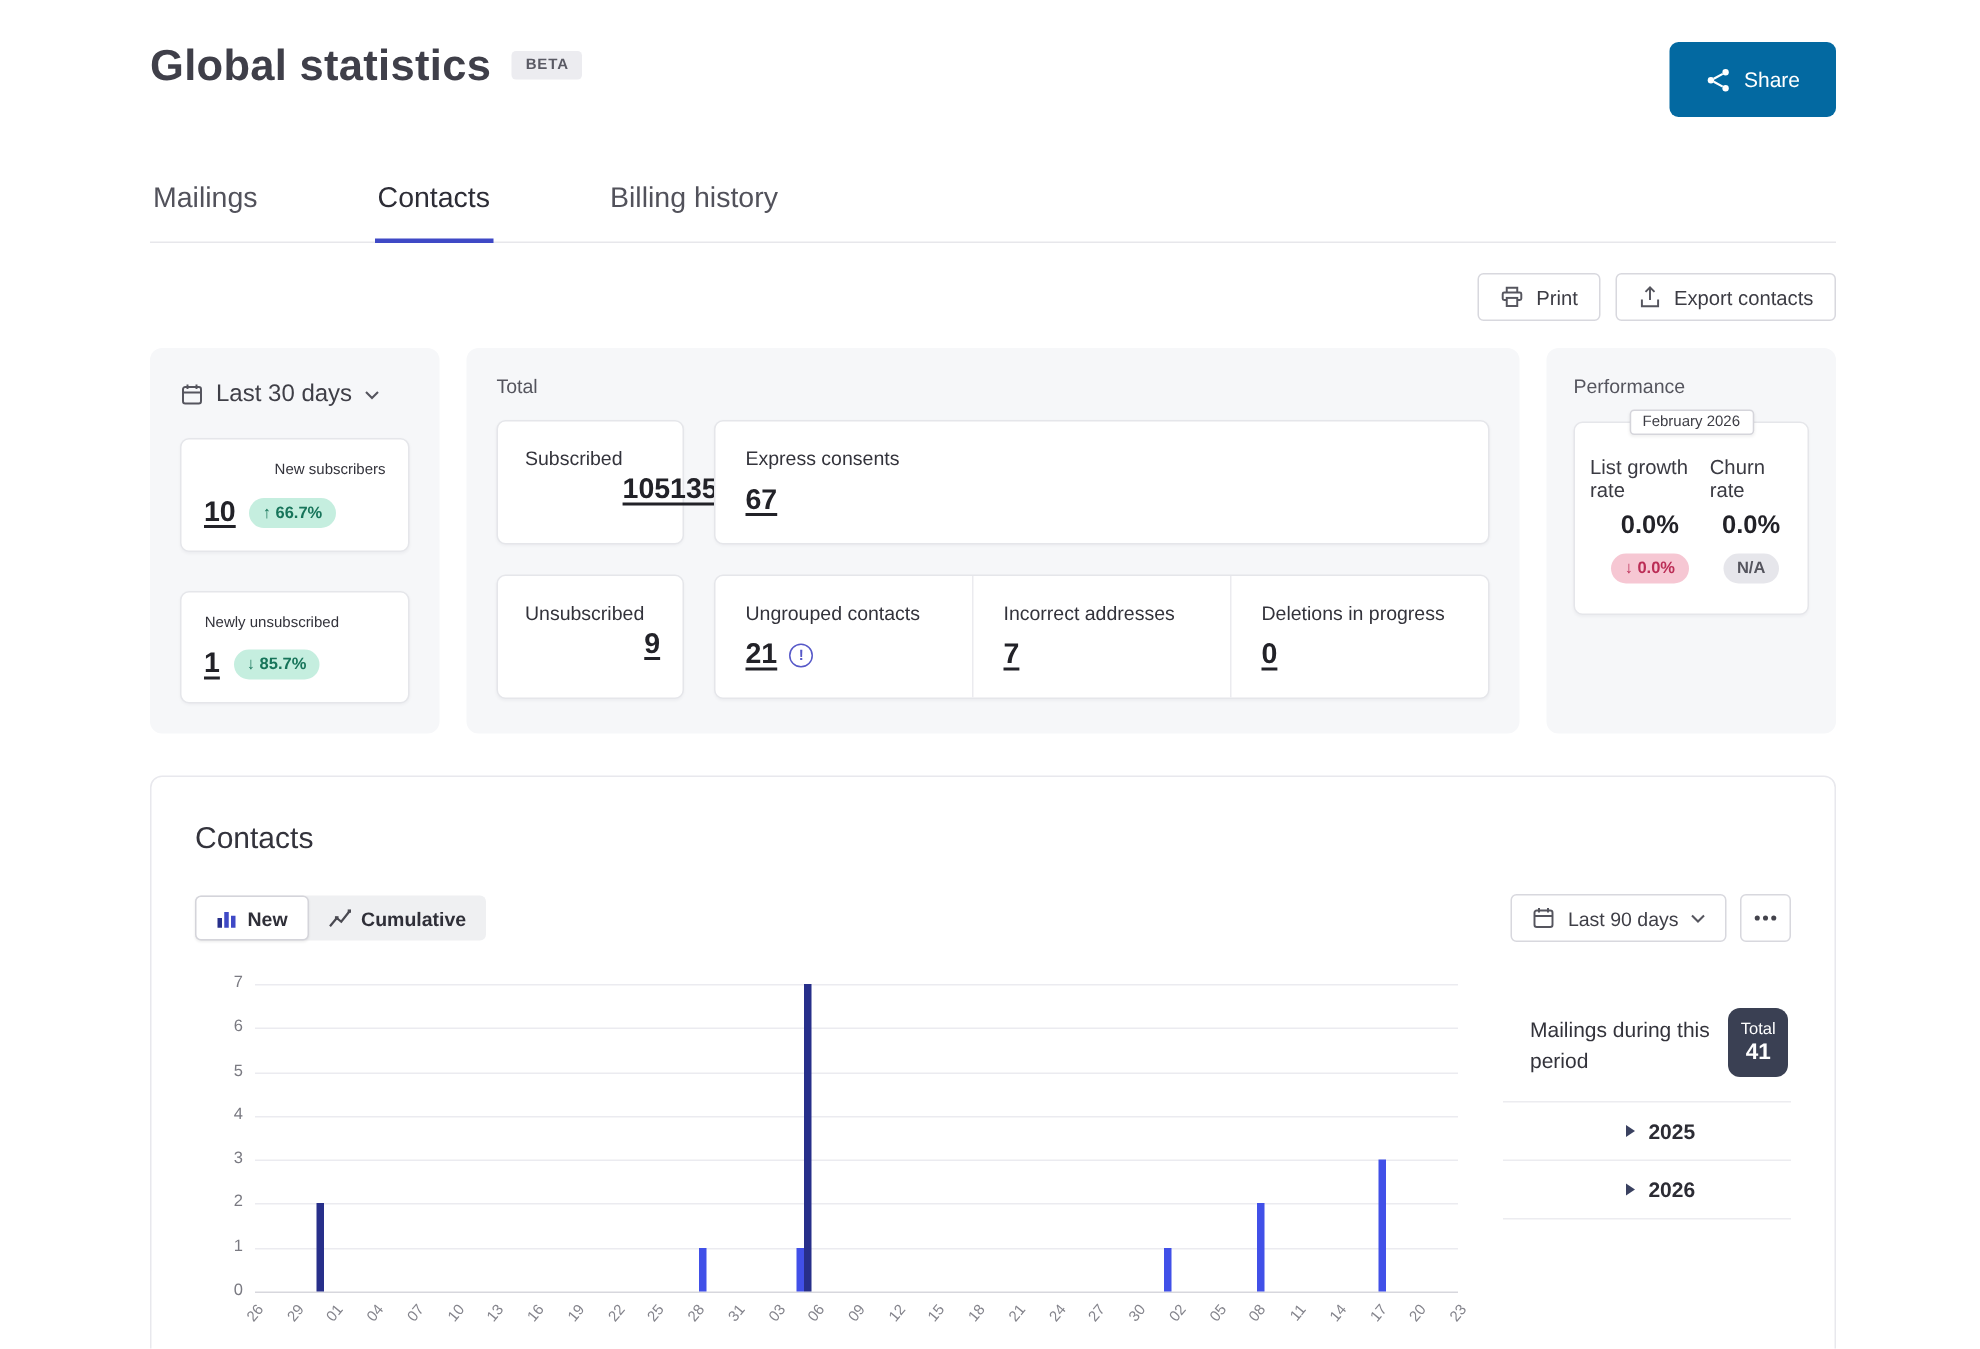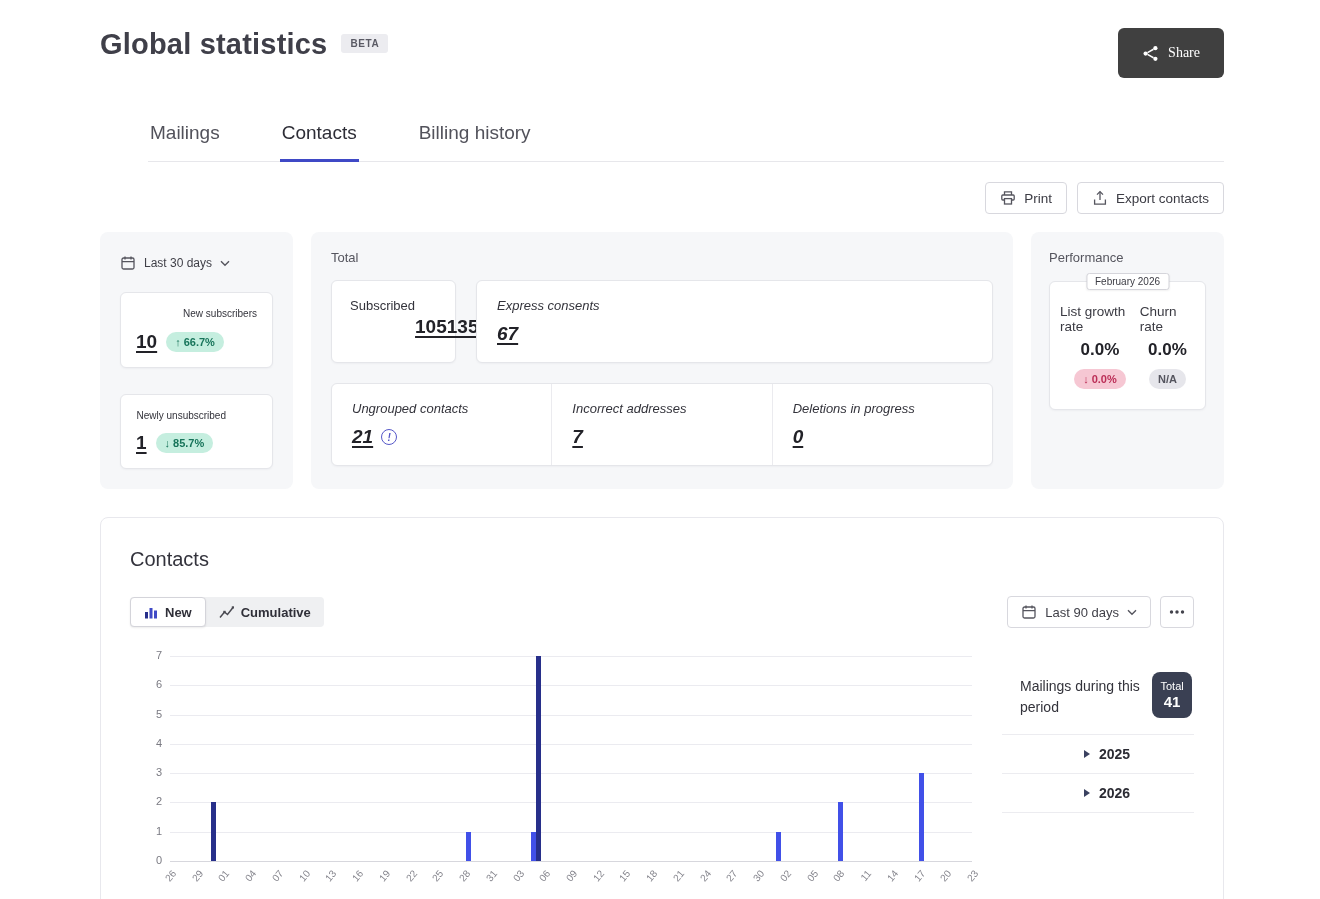--- a/index.html
+++ b/index.html
@@ -6,42 +6,42 @@
   html,body { width:1320px; height:899px; overflow:hidden; background:#fff;
               font-family:"Liberation Sans", sans-serif; color:#33333b; }
   .content { padding:0 96px 0 100px; }
 
   
   .header-row { display:flex; justify-content:space-between; align-items:flex-start; margin-top:28px; }
   .title-wrap { display:flex; align-items:flex-start; gap:14px; }
   h1 { font-size:29px; font-weight:700; color:#3f3f49; letter-spacing:.2px; }
   .beta { background:#ececf0; color:#5a5a64; font-size:10px; font-weight:700; letter-spacing:.6px;
           padding:4px 9px; border-radius:3px; margin-top:6px; }
-  .share-btn { display:flex; align-items:center; gap:9px; background:#404040; color:#fff; border:none;
+  .share-btn { display:flex; align-items:center; gap:9px; background:#0369a1; color:#fff; border:none;
                border-radius:6px; padding:0 24px; height:50px; font-size:14px; cursor:pointer;
-               font-family:Liberation Serif, serif; }
+               font-family:Liberation Sans, sans-serif; }
 
   
-  .tabs { display:flex; gap:58px; margin-top:38px; border-bottom:1px solid #e7e7eb;margin-left:48px; }
+  .tabs { display:flex; gap:76px; margin-top:38px; border-bottom:1px solid #e7e7eb; }
   .tab { font-size:19px; color:#52525b; padding:6px 2px 15px; cursor:pointer; }
   .tab.active { color:#2d2d36; border-bottom:3px solid #3f49c6; margin-bottom:-1px; }
 
   
   .actions-row { display:flex; justify-content:flex-end; gap:10px; margin-top:20px; }
   .light-btn { display:flex; align-items:center; gap:8px; background:#fff; border:1px solid #d8d8de;
                border-radius:4px; height:32px; padding:0 14px; font-size:13.5px; color:#3c3c44;
                cursor:pointer; font-family:inherit; }
 
   
   .stats-row { display:flex; gap:18px; margin-top:18px; }
   .panel { background:#f6f7f9; border-radius:8px; }
   .panel-label { font-size:13px; color:#55555e; }
 
   .period-panel { width:193px; padding:14px 20px 20px; }
-  .dropdown { display:flex; align-items:center; gap:8px; font-size:12px; color:#3f3f47;
+  .dropdown { display:flex; align-items:center; gap:8px; font-size:16px; color:#3f3f47;
               height:34px; cursor:pointer; background:transparent; border:none; font-family:inherit; }
   .stat-card { background:#fff; border:1px solid #e5e6ea; border-radius:6px; padding:14px 15px;
                box-shadow:0 1px 2px rgba(20,20,40,.04); }
   .stat-card .stat-label { font-size:10px; color:#33333b; line-height:1.45;text-align:right; }
   .value-row { display:flex; align-items:center; gap:9px; margin-top:9px; }
   .stat-value { font-size:19px; font-weight:700; color:#222228; text-decoration:underline;
                 text-underline-offset:3px; text-decoration-thickness:2px; cursor:pointer; }
   .badge { display:inline-flex; align-items:center; gap:3px; font-size:11px; font-weight:700;
            padding:4px 9px; border-radius:11px; }
   .badge.positive { background:#c5eedf; color:#17745a; }
@@ -49,21 +49,21 @@
   .badge.neutral  { background:#e6e6eb; color:#55555e; }
   .card-new { margin-top:12px; }
   .card-unsub { margin-top:26px; }
 
   .total-panel { flex:1; padding:18px 20px 20px; }
   .total-grid { display:flex; flex-direction:column; gap:20px; margin-top:15px; }
   .total-row { display:flex; gap:20px; }
   .cell-card { background:#fff; border:1px solid #e5e6ea; border-radius:6px;
                box-shadow:0 1px 2px rgba(20,20,40,.04); display:flex; }
   .cell-single { width:125px; padding:17px 18px; flex-direction:row; }
-  .cell-wide { flex:1;font-style:italic; }
+  .cell-wide { flex:1; }
   .cell-section { flex:1; padding:17px 20px; border-left:1px solid #ebebef; }
   .cell-section:first-child { border-left:none; }
   .cell-label { font-size:13px; color:#33333b; }
   .cell-value-row { display:flex; align-items:center; gap:8px; margin-top:10px; }
   .info-icon { width:16px; height:16px; border:1.4px solid #5658c8; color:#5658c8; border-radius:50%;
                font-size:10px; font-weight:700; display:inline-flex; align-items:center;
                justify-content:center; cursor:pointer; }
 
   .perf-panel { width:193px; padding:18px; }
   .perf-card { position:relative; background:#fff; border:1px solid #e5e6ea; border-radius:6px;
@@ -228,20 +228,26 @@
           <div class="cell-card cell-wide">
             <div class="cell-section">
               <div class="cell-label">Express consents</div>
               <div class="cell-value-row">
                     <a class="stat-value">67</a>
                   </div>
             </div>
           </div>
         </div>
         <div class="total-row">
+          <div class="cell-card cell-single">
+            <div class="cell-label">Unsubscribed</div>
+            <div class="cell-value-row">
+                  <a class="stat-value">9</a>
+                </div>
+          </div>
           <div class="cell-card cell-wide">
             <div class="cell-section">
               <div class="cell-label">Ungrouped contacts</div>
               <div class="cell-value-row">
                 <a class="stat-value">21</a>
                 <span class="info-icon">!</span>
               </div>
             </div>
             <div class="cell-section">
               <div class="cell-label">Incorrect addresses</div>

